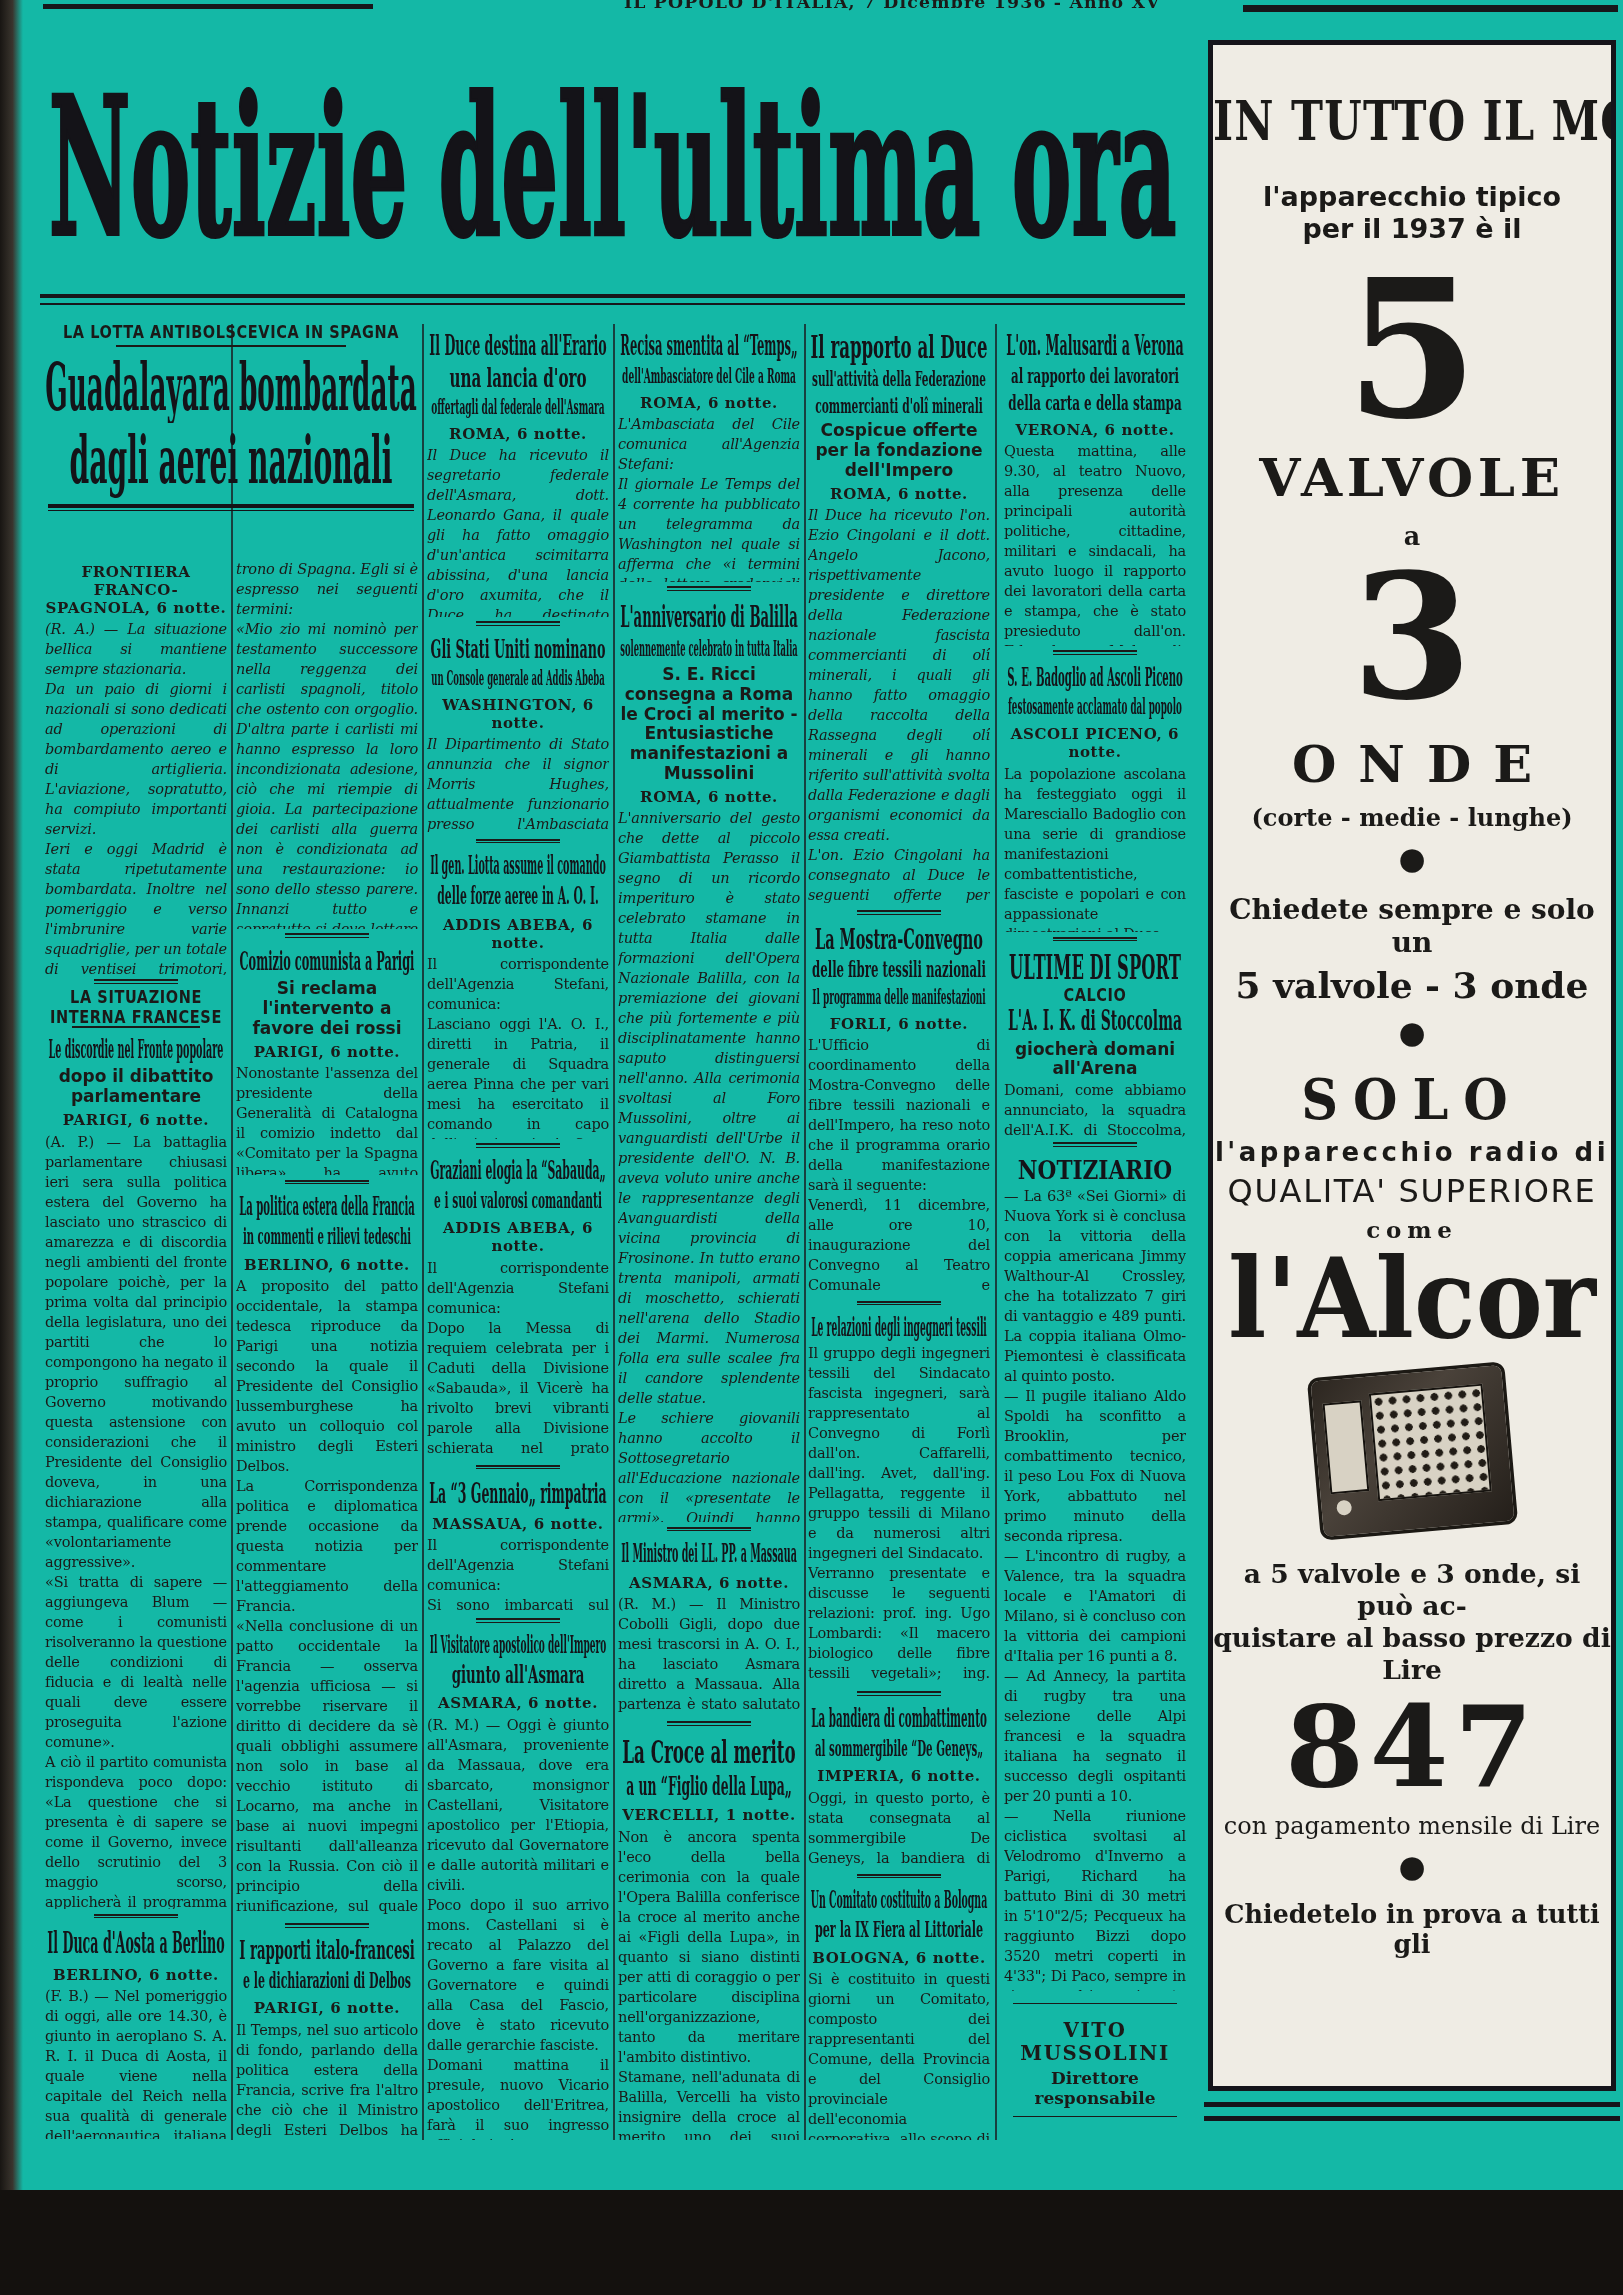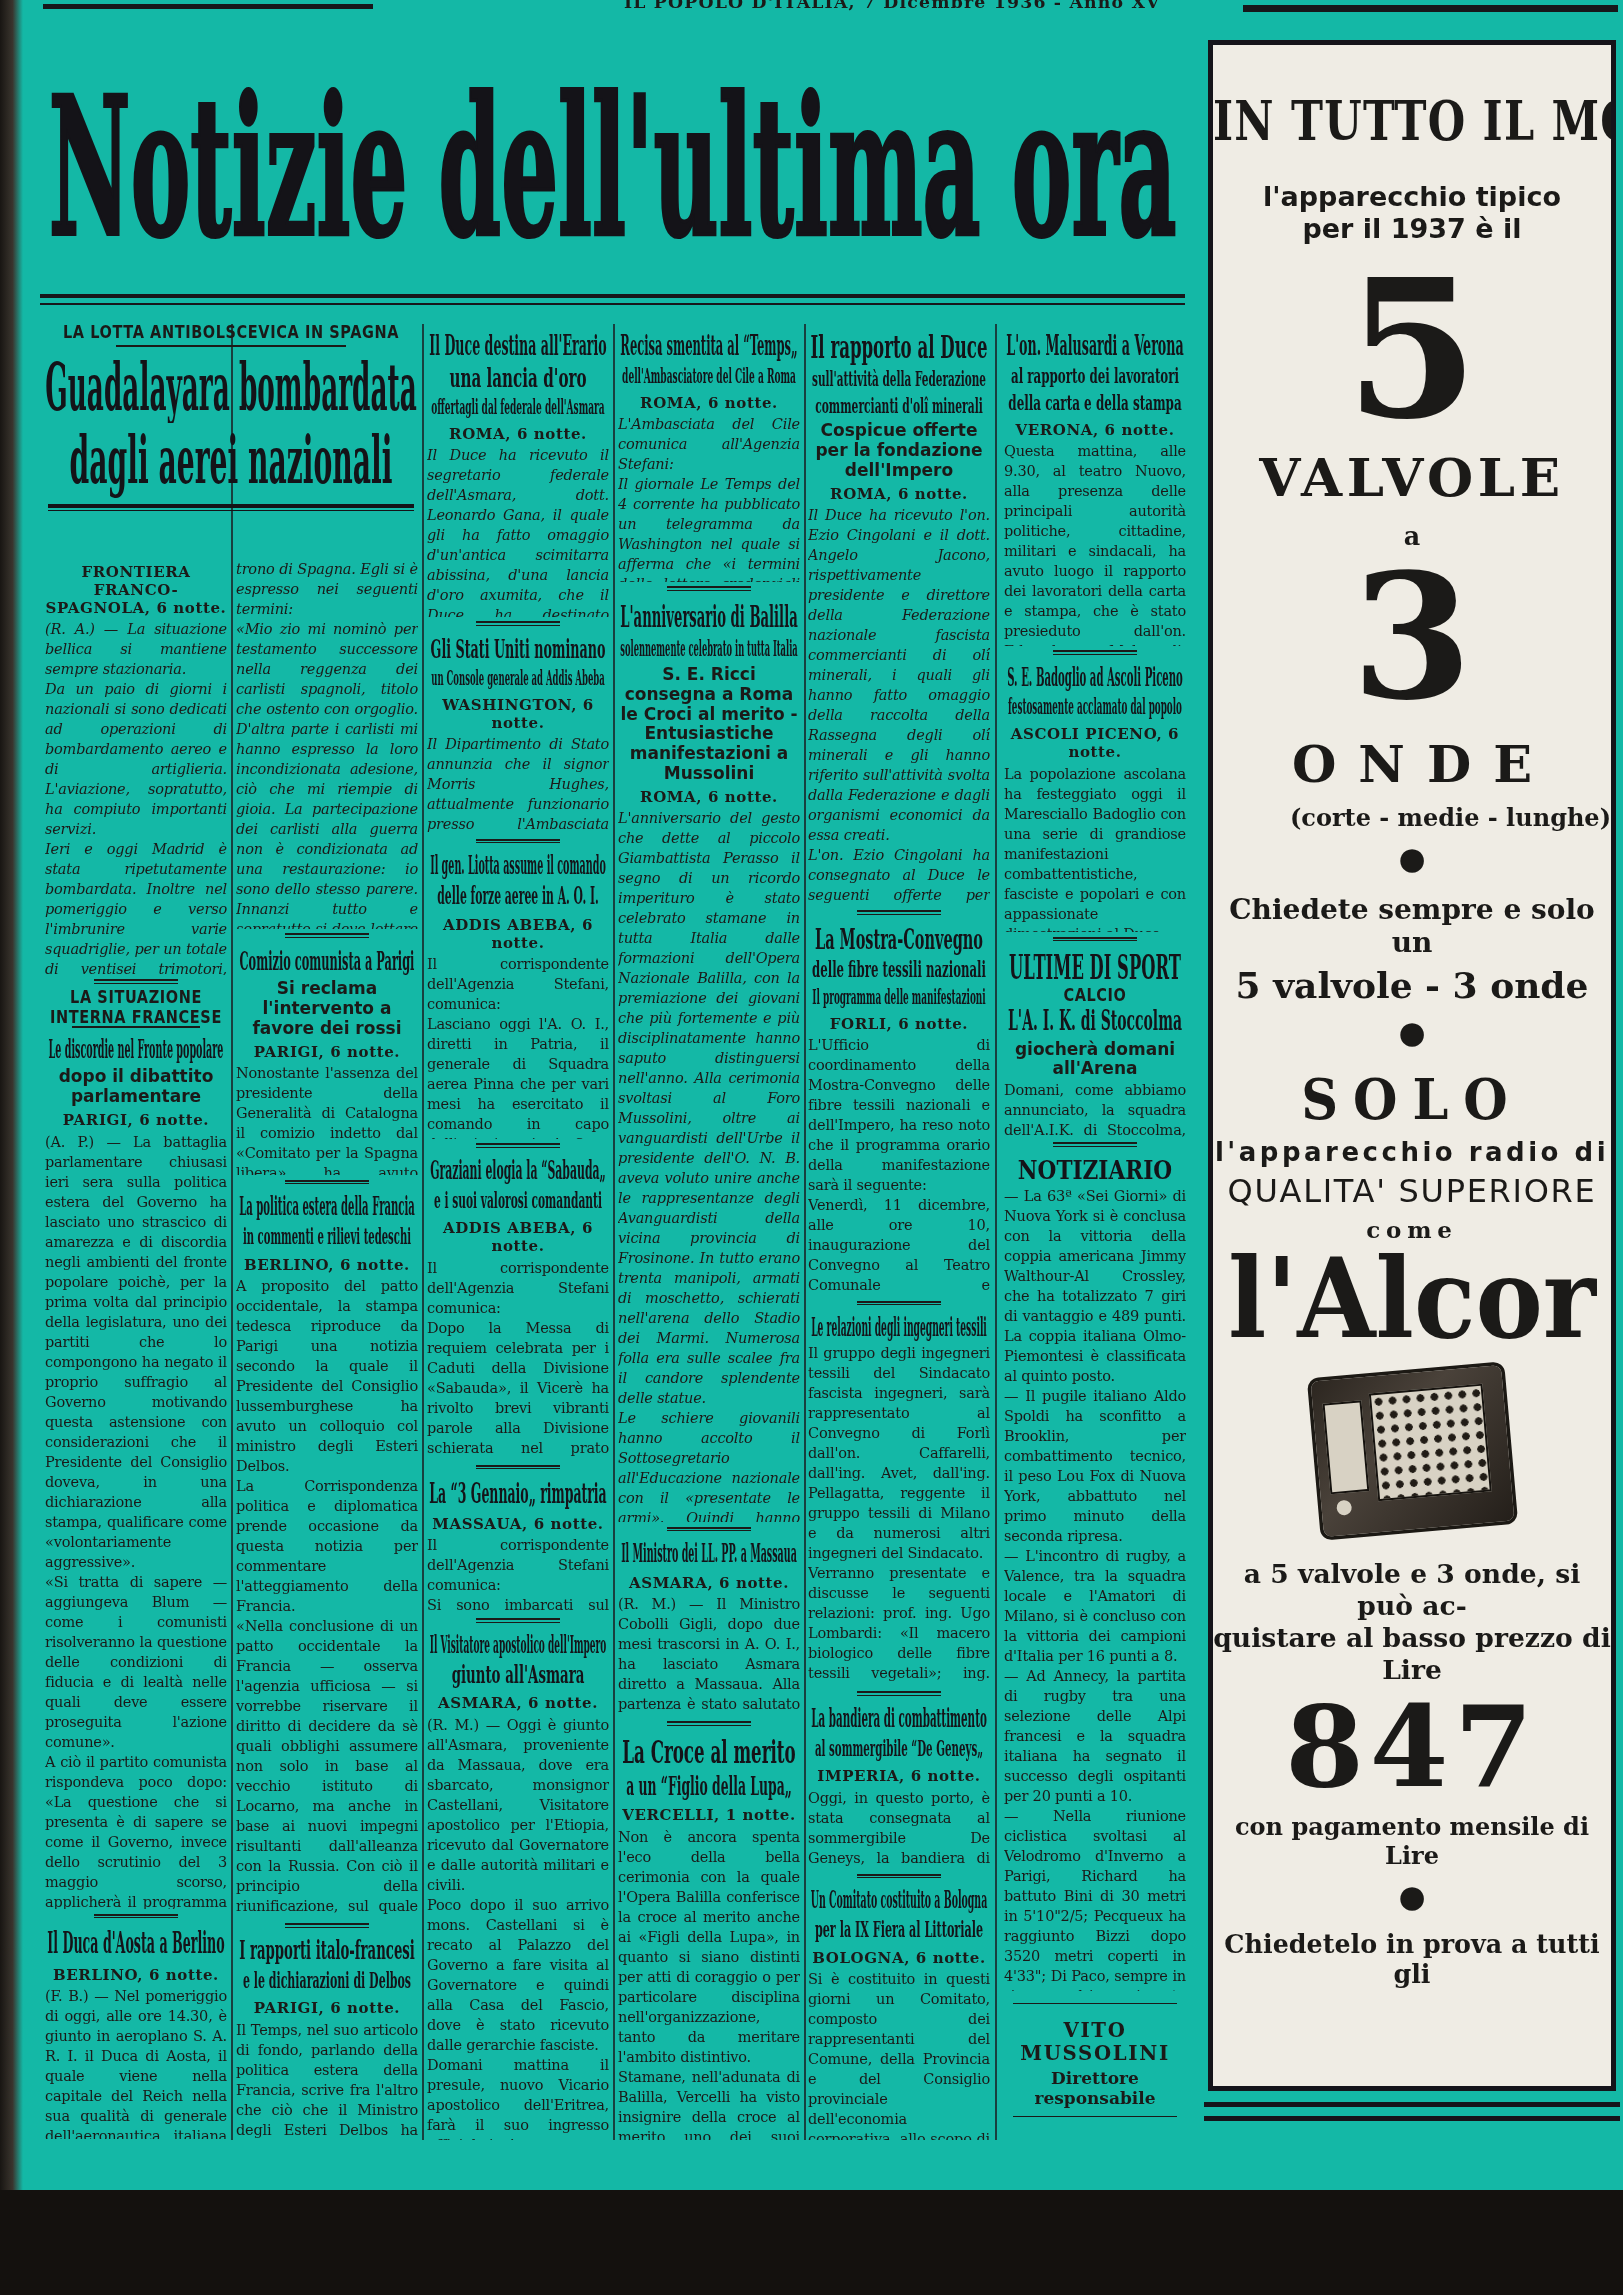--- a/index.html
+++ b/index.html
@@ -37,38 +37,38 @@
   
   #ad{position:absolute;left:1208px;top:40px;width:408px;height:2051px;background:#efece4;
       border:5.2px solid #15141a;box-sizing:border-box;text-align:center;overflow:hidden;}
   #ad .t1{font-weight:bold;font-size:43px;letter-spacing:1.2px;margin-top:51px;transform:scaleY(1.25);white-space:nowrap;}
   #ad .t2{font-weight:bold;font-size:27px;line-height:32px;margin-top:35px;font-family:"DejaVu Sans",sans-serif;}
   #ad .n5{font-weight:bold;font-size:191px;line-height:191px;margin-top:9.3px;}
   #ad .valv{font-weight:bold;font-size:53px;letter-spacing:4.6px;line-height:58px;margin-top:2.3px;}
   #ad .aa{font-weight:bold;font-size:25.4px;margin-top:15px;}
   #ad .n3{font-weight:bold;font-size:173px;line-height:173px;margin-top:0px;}
   #ad .onde{font-weight:bold;font-size:51px;letter-spacing:22px;margin-top:10.4px;text-indent:22px;}
-  #ad .corte{font-weight:bold;font-size:24px;margin-top:9.3px;text-align:right;}
+  #ad .corte{font-weight:bold;font-size:24px;margin-top:9.3px;}
   #ad .dot{font-size:31px;line-height:23px;margin-top:15px;}
   #ad .ask1{font-weight:bold;font-size:28px;margin-top:23px;}
   #ad .ask2{font-weight:bold;font-size:36px;margin-top:4.6px;}
   #ad .solo{font-weight:bold;font-size:51px;letter-spacing:15px;margin-top:25.4px;transform:scaleY(1.1);}
   #ad .solo2{font-weight:bold;font-size:26px;letter-spacing:3.5px;margin-top:8px;font-family:"DejaVu Sans",sans-serif;}
   #ad .solo3{font-weight:normal;font-size:32px;letter-spacing:1.7px;margin-top:4.6px;font-family:"DejaVu Sans",sans-serif;}
   #ad .solo4{font-weight:bold;font-size:23px;letter-spacing:5.8px;margin-top:5.8px;}
   #ad .alcor{font-weight:bold;font-size:101px;line-height:104px;margin-top:3.5px;transform:scaleY(1.1);}
   #radio{width:191px;height:156px;margin:23px auto 0;background:linear-gradient(135deg,#2c2620,#4a423a 40%,#241f1a);
      transform:rotate(-5deg);border-radius:8px;position:relative;box-shadow:0 0 0 3.5px #1c1914;}
   #radio .grill{position:absolute;left:57px;top:17.3px;width:110px;height:104px;background:#d8d2c4;
      background-image:radial-gradient(#211c16 3.5px,transparent 4px);background-size:14px 14px;border:2.9px solid #16130f;}
   #radio .dial{position:absolute;left:10.4px;top:23px;width:35px;height:87px;background:#d8d2c4;border:2.3px solid #16130f;}
   #radio .knob{position:absolute;left:15px;top:121px;width:15px;height:15px;border-radius:50%;background:#d8d2c4;}
   #ad .pr1{font-weight:bold;font-size:26.6px;line-height:32px;margin-top:29px;}
   #ad .n847{font-weight:bold;font-size:113px;line-height:110px;margin-top:5.8px;letter-spacing:5.8px;}
-  #ad .mens{font-weight:bold;font-size:24px;margin-top:10.4px;}
+  #ad .mens{font-weight:normal;font-size:24px;margin-top:10.4px;}
   #ad .n50{font-weight:bold;font-size:107px;line-height:104px;margin-top:1.2px;}
   #ad .try1{font-weight:bold;font-size:25.4px;margin-top:21px;}
   .adrule1{position:absolute;left:1204px;top:2102px;width:416px;height:5.2px;background:#15141a;}
   .adrule2{position:absolute;left:1204px;top:2116px;width:416px;height:5.2px;background:#15141a;}
   
   .dirname{font-weight:bold;text-align:center;font-size:19.7px;letter-spacing:1.7px;margin-top:15px;}
   .dirtitle{font-weight:bold;text-align:center;font-size:17px;margin-top:3.5px;}
   .tipo{font-weight:bold;text-align:center;font-size:17.3px;margin-top:19.7px;}
   .frule{width:90%;margin:8px auto;border-top:1.7px solid #1b1a18;}
 </style>

